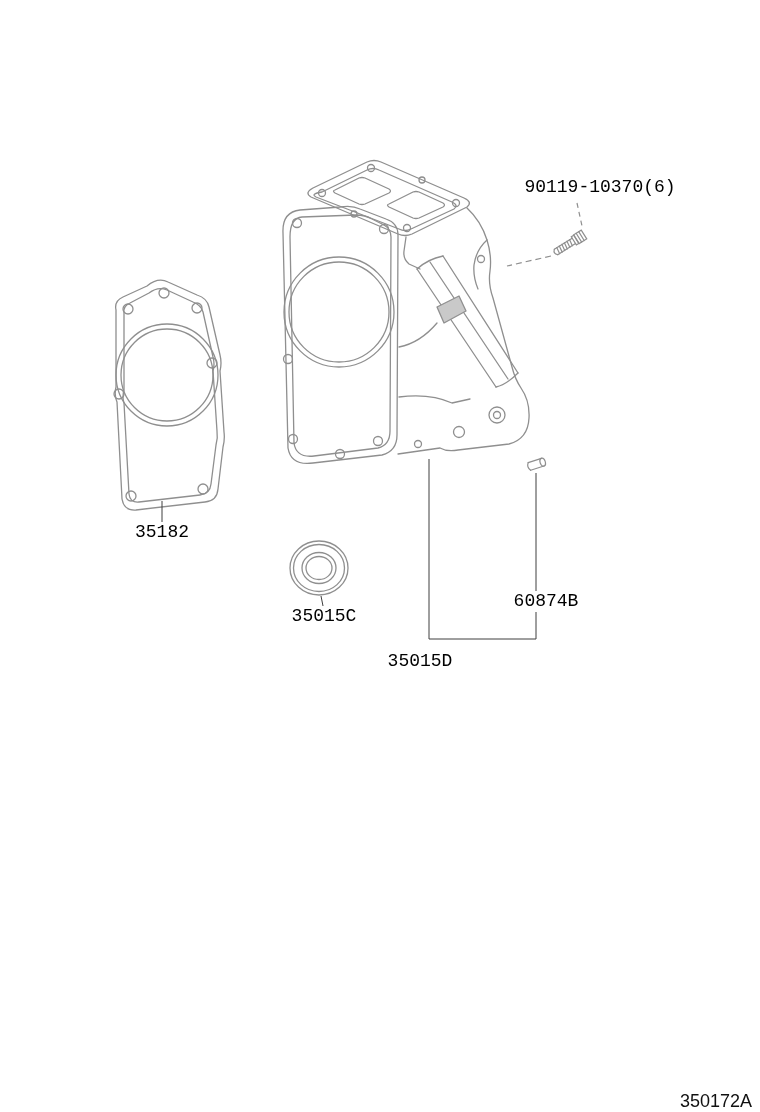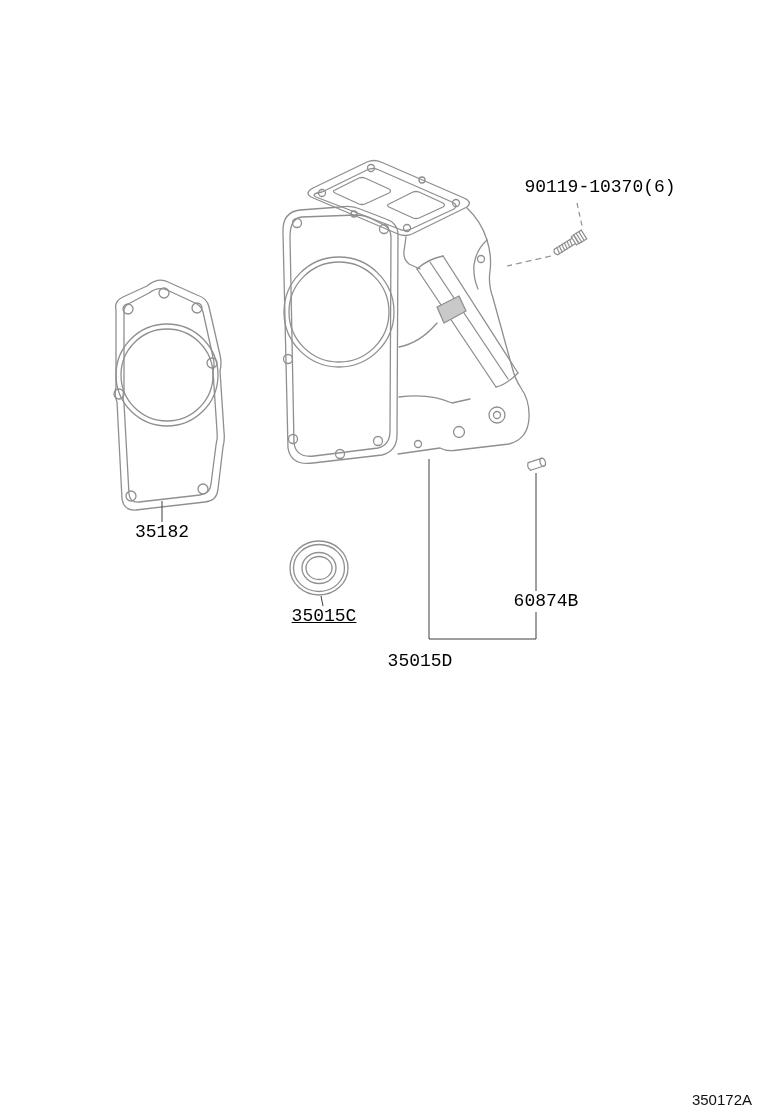--- a/index.html
+++ b/index.html
@@ -22,21 +22,21 @@
     background:#fff;
     padding:0 2px;
     white-space:nowrap;
     z-index:5;
   }
   .figure-code{
     position:absolute;
     right:8px;
     top:1084px;
     font-family:"Liberation Sans","DejaVu Sans",sans-serif;
-    font-size:15px;
+    font-size:18px;
     color:#111;
     z-index:5;
   }
 </style>
 </head>
 <body>
 
 <div class="page">
 
   <svg class="art-svg" width="760" height="1112" viewBox="0 0 760 1112">
@@ -139,21 +139,21 @@
     <g stroke="#8f8f8f" fill="none" stroke-width="1.2">
       <path d="M577,196 L582,219" stroke-dasharray="5 4"></path>
       <path d="M551,249 L507,259" stroke-dasharray="6 4"></path>
     </g>
   </svg>
 
   <div class="part-label" style="left:600px;top:170px;">90119-10370(6)</div>
 
   <div class="part-label" style="left:162px;top:515px;">35182</div>
 
-  <div class="part-label" style="left:324px;top:599px;text-decoration:underline;">35015C</div>
+  <div class="part-label" style="left:324px;top:599px;">35015C</div>
 
   <div class="part-label" style="left:546px;top:584px;">60874B</div>
 
   <div class="part-label" style="left:420px;top:644px;">35015D</div>
 
   <div class="figure-code">350172A</div>
 
 </div>
 
 </body></html>

